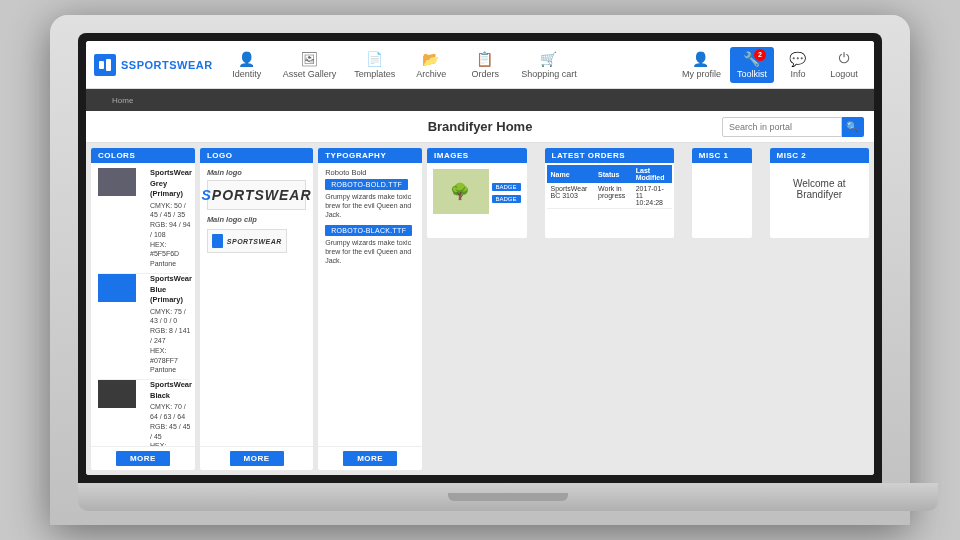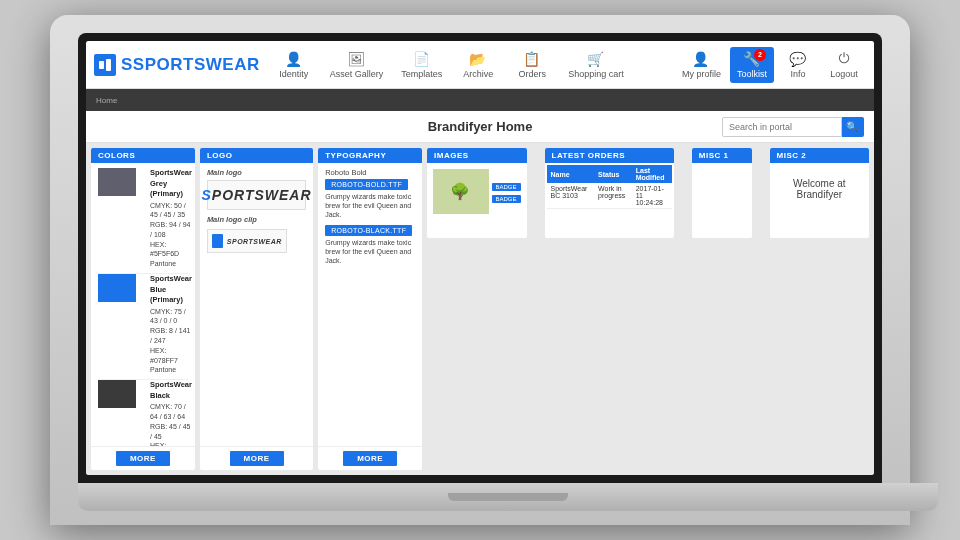--- a/index.html
+++ b/index.html
@@ -79,21 +79,21 @@
       background: #1a73e8;
       border-radius: 2px;
       display: flex;
       align-items: center;
       justify-content: center;
       margin-right: 5px;
       flex-shrink: 0;
     }
     .logo-icon svg { width: 14px; height: 14px; }
     .logo-text {
-      font-size: 17px;
+      font-size: 11px;
       font-weight: 700;
       color: #222;
       letter-spacing: 0.5px;
       text-transform: uppercase;
     }
     .logo-text span { color: #1a73e8; }
 
     .nav-items {
       display: flex;
       align-items: center;
@@ -159,20 +159,21 @@
       background: #3a3a3a;
       height: 22px;
       display: flex;
       align-items: center;
       padding: 0 10px;
       flex-shrink: 0;
     }
     .subbar-text {
       color: #aaa;
       font-size: 8px;
+      margin-left: 16px;
     }
 
     
     .page-header {
       background: #fff;
       height: 32px;
       display: flex;
       align-items: center;
       justify-content: center;
       border-bottom: 1px solid #e0e0e0;

